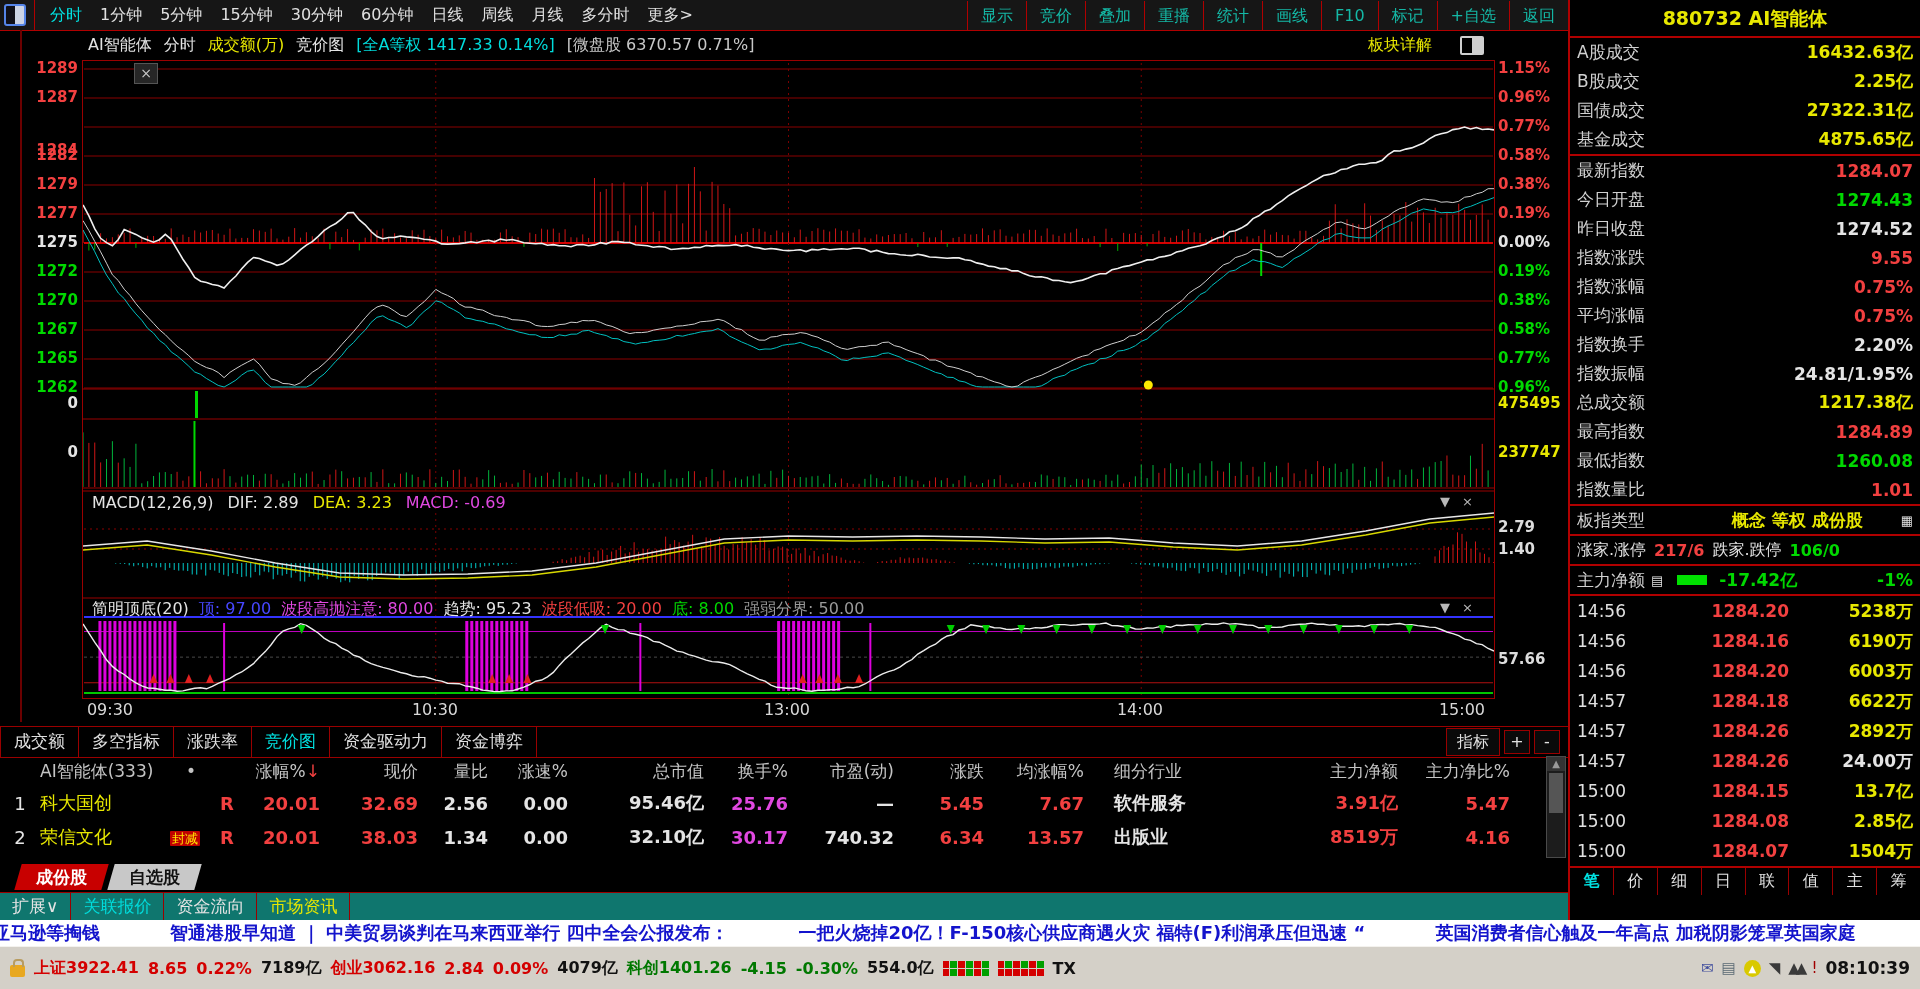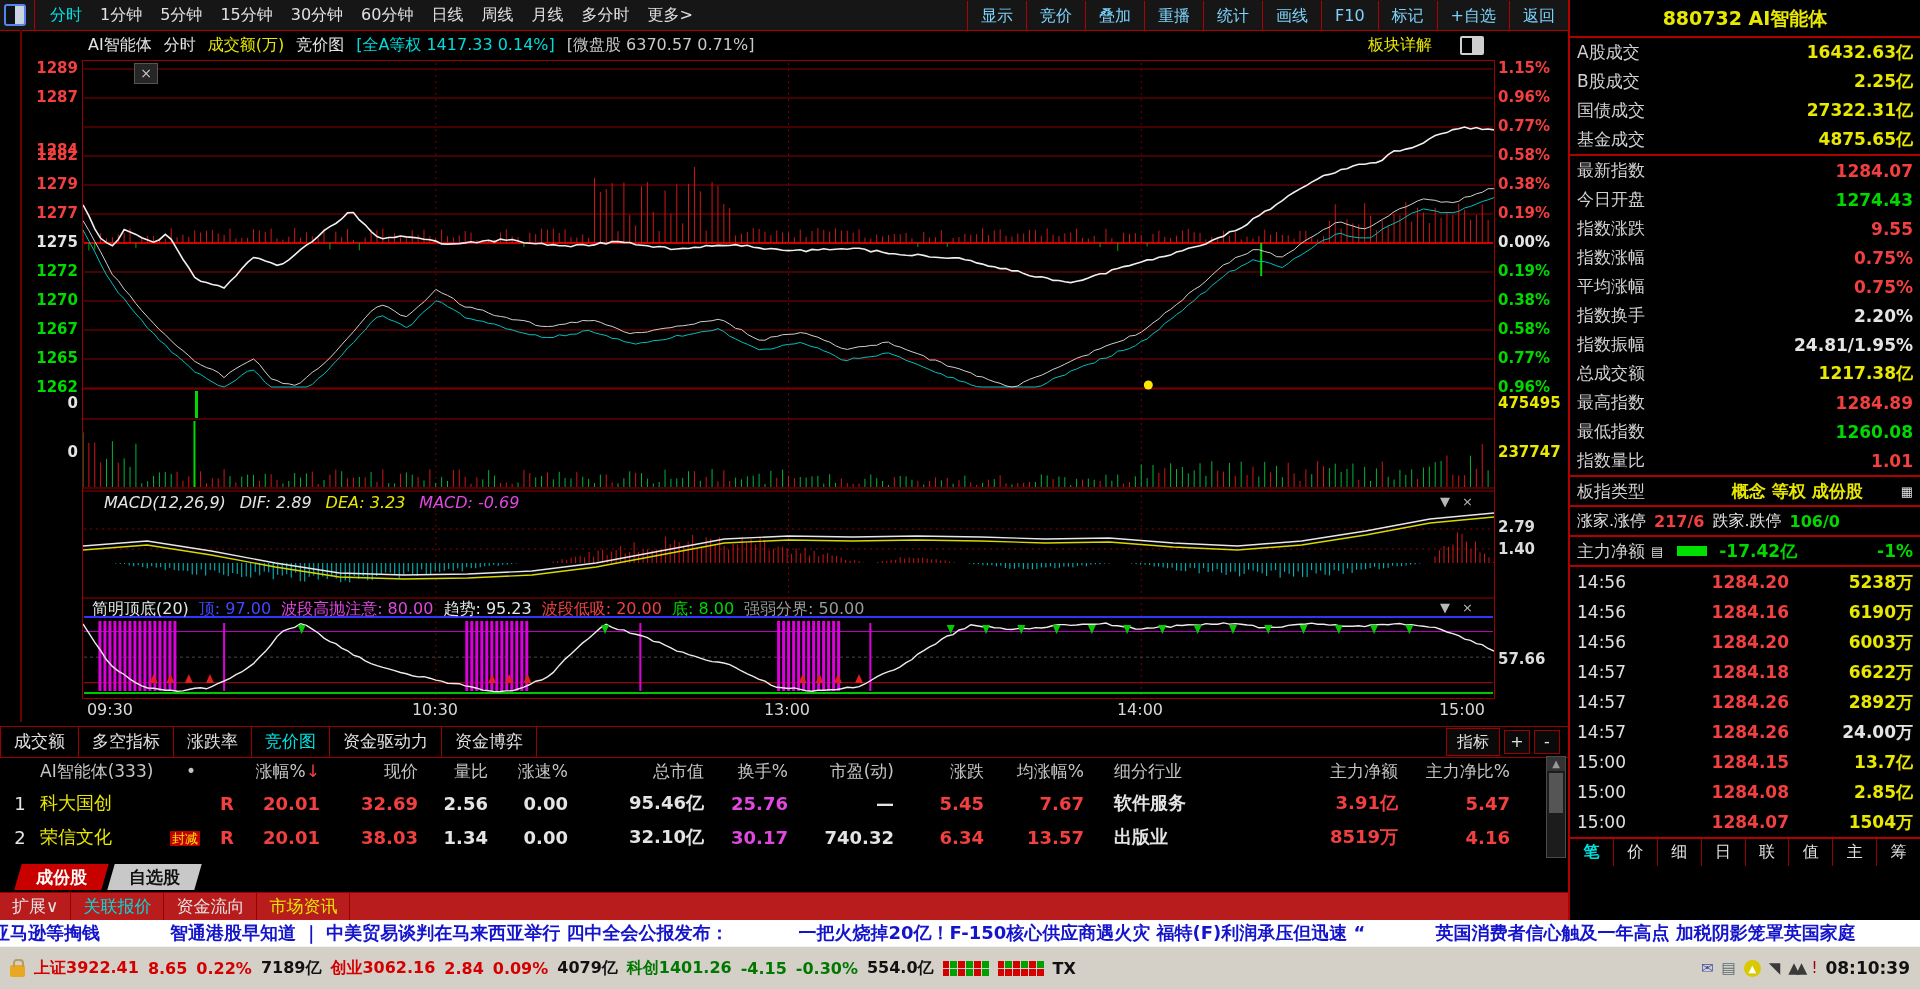--- a/index.html
+++ b/index.html
@@ -13,21 +13,21 @@
   .c-gray{color:#9a9a9a;} .c-blue{color:#4747ff;}
   
   #menubar{left:0;top:0;width:1568px;height:30px;background:#161616;
            border-bottom:1px solid #b00000;display:flex;align-items:center;}
   .winicon{width:18px;height:18px;margin:0 8px 0 4px;border:2px solid #5585e8;border-radius:3px;
            background:linear-gradient(90deg,#101018 0 50%,#ccd4e4 50% 100%);}
   .menusep{width:1px;height:30px;background:#b00000;margin-right:6px;}
   .menu-item{padding:0 9px;font-size:16px;color:#e0e0e0;line-height:30px;cursor:default;white-space:nowrap;}
   .menu-item.active{color:#00e0e0;}
   #menubar .spacer{flex:1;}
-  .tool-item{padding:0 13px;font-size:16px;color:#7dd3fc;line-height:29px;border-left:1px solid #b00000;white-space:nowrap;}
+  .tool-item{padding:0 13px;font-size:16px;color:#14b8a6;line-height:29px;border-left:1px solid #b00000;white-space:nowrap;}
   
   #chartHeader{left:0;top:30px;width:1568px;height:30px;display:flex;align-items:center;font-size:16px;}
   #chartHeader .lead{margin-left:88px;display:flex;gap:12px;white-space:nowrap;}
   #chartHeader .spacer{flex:1;}
   #detailBtn{color:#e8e800;margin-right:28px;}
   .toggleicon{width:20px;height:15px;border:2px solid #cfcfcf;border-radius:2px;margin-right:84px;
               background:linear-gradient(90deg,#000 0 50%,#cfcfcf 50% 100%);}
   
   #plot{left:82px;top:60px;width:1411px;height:637px;border:1px solid #9a0000;box-sizing:content-box;background:#000;}
   #chartSvg{position:absolute;left:0;top:0;}
@@ -57,21 +57,21 @@
   .rflag{color:#f24040;font-weight:700;}
   #tableScroll{left:1546px;top:756px;width:18px;height:100px;background:#1c1c1c;border:1px solid #4a4a4a;}
   #tableScroll .arr{color:#999;font-size:10px;text-align:center;height:14px;line-height:14px;background:#333;}
   #tableScroll .thumb{margin:2px;height:40px;background:#555;}
   
   .gtab{height:26px;line-height:26px;padding:0 18px;font-size:17px;font-weight:700;transform:skewX(-16deg);margin-right:6px;}
   .gtab span{display:inline-block;transform:skewX(16deg);}
   .gtab.active{background:#c80000;color:#fff;}
   .gtab.idle{background:#c8c8c8;color:#111;}
   
-  #bottomTabs{left:0;top:892px;width:1568px;height:28px;display:flex;border-top:1px solid #9a0000;background:#b91c1c;}
+  #bottomTabs{left:0;top:892px;width:1568px;height:28px;display:flex;border-top:1px solid #9a0000;background:#0f766e;}
   .btab{padding:0 12px;border-right:1px solid #9a0000;font-size:17px;line-height:26px;white-space:nowrap;}
   .btab:first-child{border-left:none;}
   #newsBar{left:0;top:920px;width:1920px;height:26px;background:#fff;display:flex;gap:70px;align-items:center;
            overflow:hidden;white-space:nowrap;}
   .news-item{color:#1414cc;font-size:18px;font-weight:700;}
   #statusBar{left:0;top:946px;width:1920px;height:43px;background:#d4d0c8;border-top:1px solid #f4f2ee;
              display:flex;align-items:center;gap:9px;padding:0 10px;box-sizing:border-box;color:#111;
              font-size:16px;font-weight:700;}
   .lockicon{width:15px;height:12px;background:#e8a820;border-radius:2px;position:relative;margin-top:5px;}
   .lockicon:before{content:'';position:absolute;top:-6px;left:3px;width:7px;height:6px;border:2px solid #b89c60;
@@ -1069,21 +1069,21 @@
     <div class="abs axis-lab axR c-white" style="top: 233px;">0.00%</div>
     <div class="abs axis-lab axR c-green" style="top: 262px;">0.19%</div>
     <div class="abs axis-lab axR c-green" style="top: 291px;">0.38%</div>
     <div class="abs axis-lab axR c-green" style="top: 320px;">0.58%</div>
     <div class="abs axis-lab axR c-green" style="top: 349px;">0.77%</div>
     <div class="abs axis-lab axR c-green" style="top: 378px;">0.96%</div>
     <div class="abs axis-lab axR c-yellow" style="top: 394px;">475495</div>
     <div class="abs axis-lab axR c-yellow" style="top: 443px;">237747</div>
   </div>
 
-<div id="macdHeader" class="abs ind-head" style="left:104px;top:493px;font-style:italic;">
+<div id="macdHeader" class="abs ind-head" style="left:92px;top:493px;">
   <span class="c-white">MACD(12,26,9)</span>
   <span class="c-white">DIF: 2.89</span>
   <span class="c-yellow">DEA: 3.23</span>
   <span class="c-magenta">MACD: -0.69</span>
 </div>
 <div class="abs ind-btns" style="left:1440px;top:494px;">
   <span>▼</span>
   <span>×</span>
 </div>
 <div id="topbotHeader" class="abs ind-head" style="left:92px;top:599px;gap:10px;">
@@ -1279,20 +1279,24 @@
       <div class="rp-sep"></div>
       <div class="rp-row">
         <span class="rp-lab">最新指数</span>
         <span class="rp-val c-red">1284.07</span>
       </div>
       <div class="rp-row">
         <span class="rp-lab">今日开盘</span>
         <span class="rp-val c-green">1274.43</span>
       </div>
       <div class="rp-row">
+        <span class="rp-lab">昨日收盘</span>
+        <span class="rp-val c-white">1274.52</span>
+      </div>
+      <div class="rp-row">
         <span class="rp-lab">指数涨跌</span>
         <span class="rp-val c-red">9.55</span>
       </div>
       <div class="rp-row">
         <span class="rp-lab">指数涨幅</span>
         <span class="rp-val c-red">0.75%</span>
       </div>
       <div class="rp-row">
         <span class="rp-lab">平均涨幅</span>
         <span class="rp-val c-red">0.75%</span>

